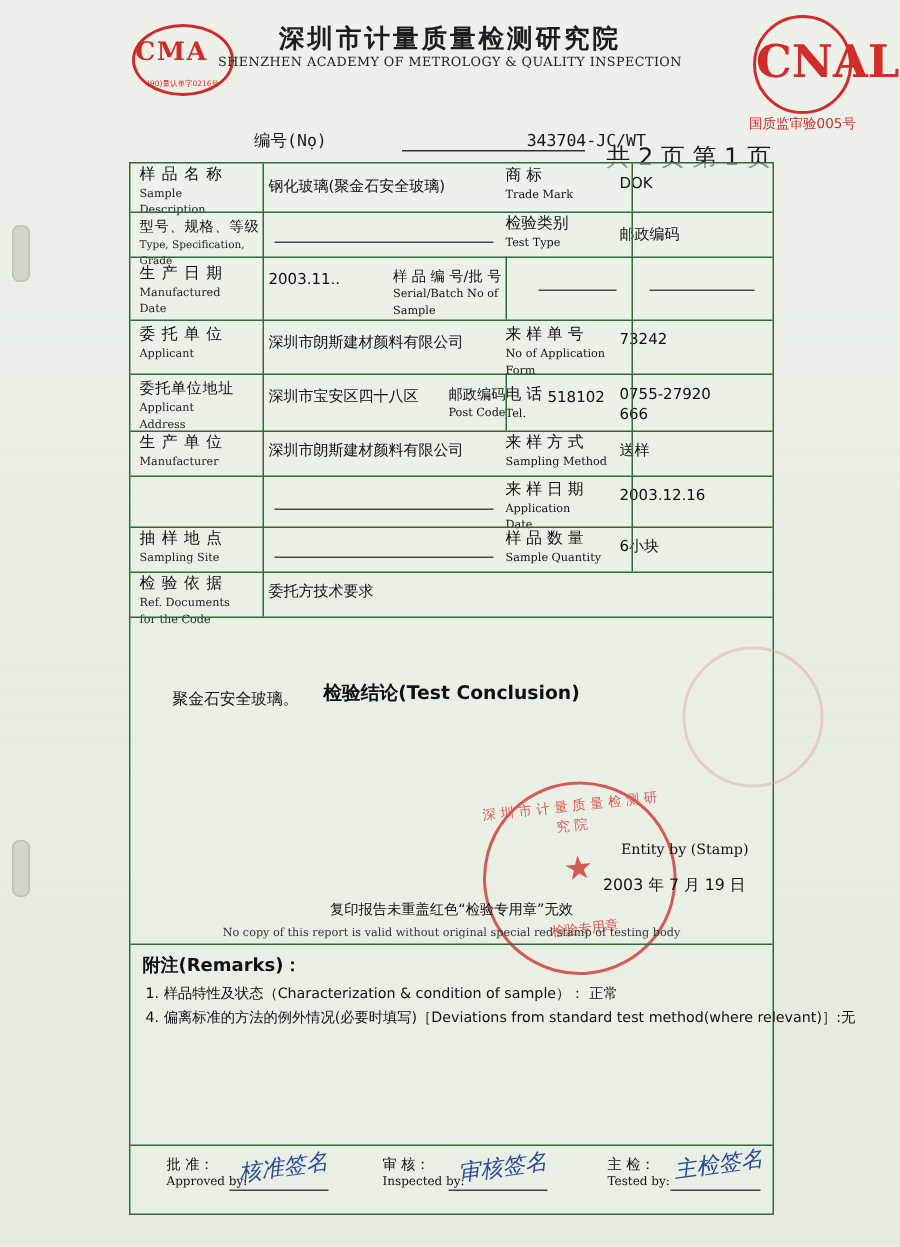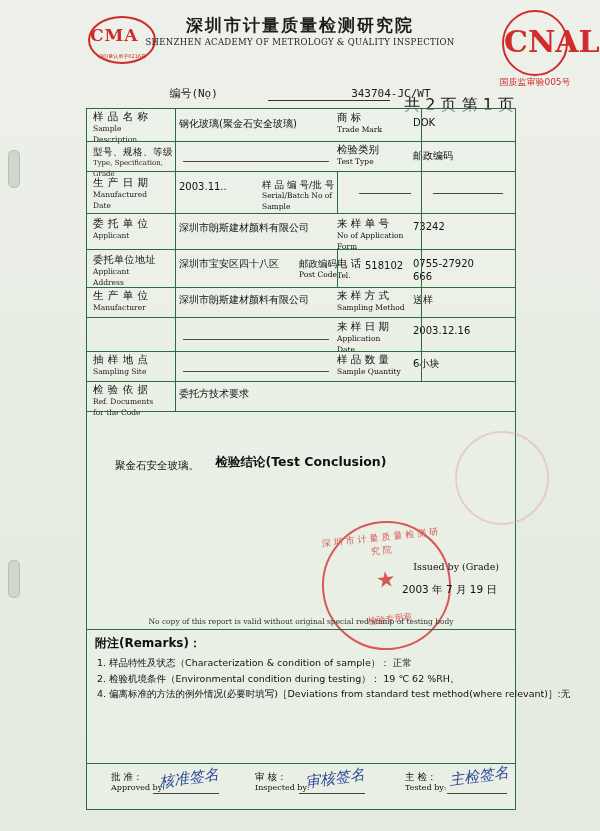--- a/index.html
+++ b/index.html
@@ -356,32 +356,32 @@
       <div class="concl-body">聚金石安全玻璃。</div>
 
       <div class="faint-stamp" style="right:-34px;top:20px;width:90px;height:90px"></div>
 
       <div class="stamp" style="top:110px;">
         <div class="s-top">深圳市计量质量检测研究院</div>
         <div class="star">★</div>
         <div class="s-bottom">检验专用章</div>
       </div>
 
-      <div class="issued" style="top:150px">Issued by (Grade)</div>
+      <div class="issued" style="top:150px">Entity by (Stamp)</div>
       <div class="sdate" style="top:172px">2003 年 7 月 19 日</div>
 
+      <div class="nocopy">复印报告未重盖红色“检验专用章”无效</div>
       <div class="nocopy-en">No copy of this report is valid without original special red stamp of testing body</div>
     </div>
     <div class="sec-divider" style="top:520px"></div>
 
     <div style="position:absolute;top:520px;left:0;width:428px;height:134px">
       <div class="rm-title">附注(Remarks)：</div>
       <div class="rm-list">
         <div>1. 样品特性及状态（Characterization &amp; condition of sample）：    正常</div>
-        <div>2. 检验机境条件（Environmental condition during testing）：   19   ℃     62   %RH。</div>
         <div>4. 偏离标准的方法的例外情况(必要时填写)［Deviations from standard test method(where relevant)］:无</div>
       </div>
     </div>
     <div class="sec-divider" style="top:654px"></div>
 
     <div class="sig" style="top:654px;height:46px">
       <div class="cell" style="left:24px">
         <span>批  准：</span>
         <span class="en">Approved by:</span>
       </div>

